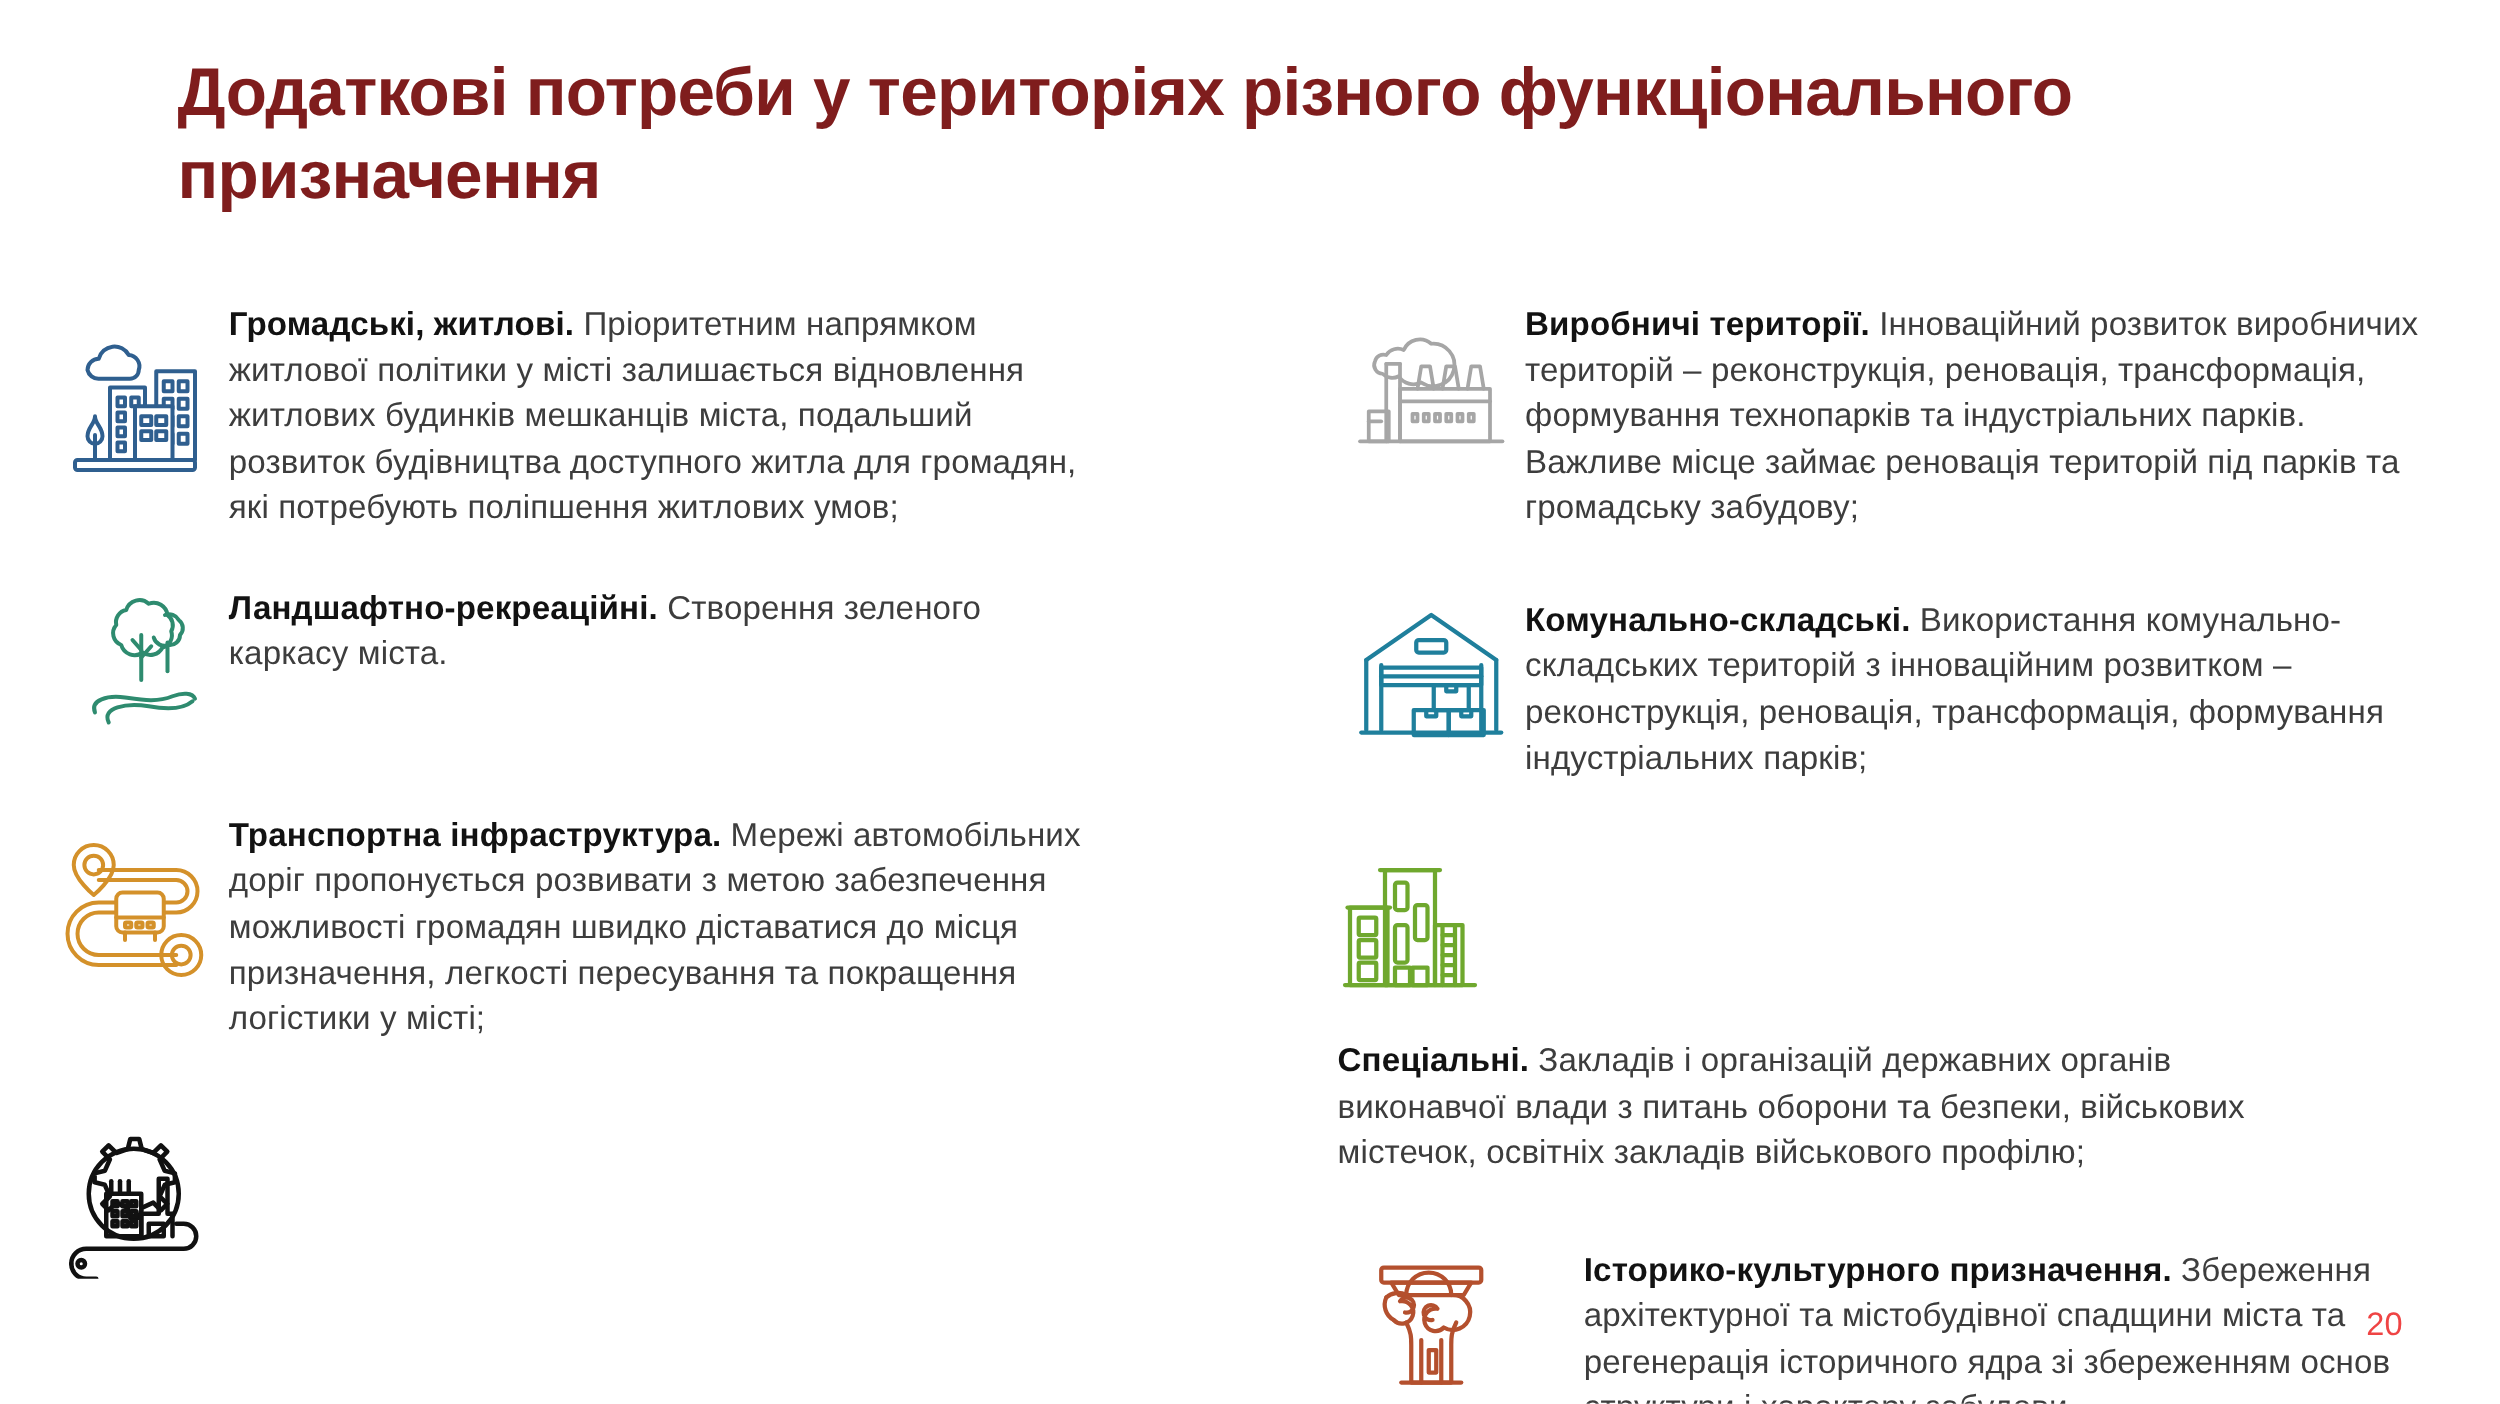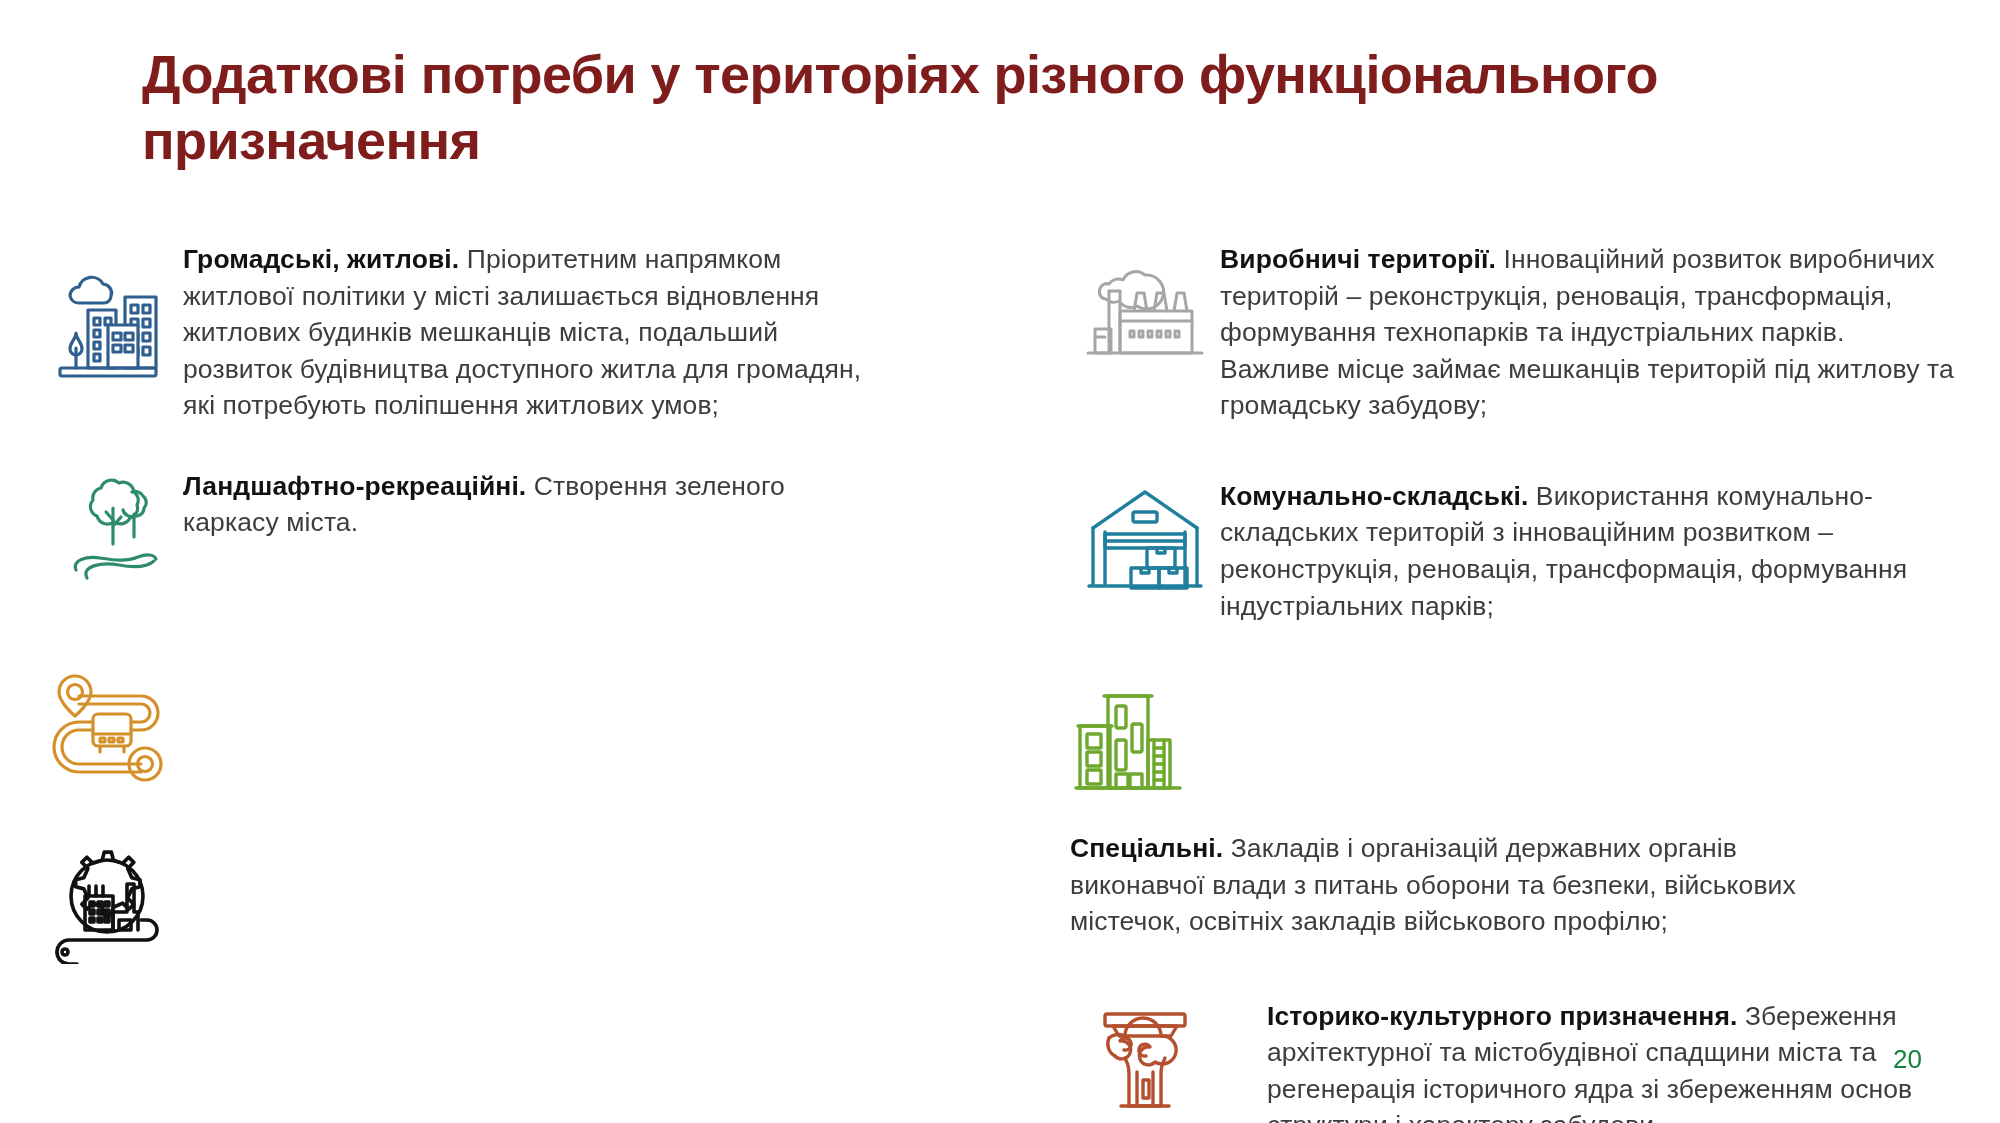--- a/index.html
+++ b/index.html
@@ -85,21 +85,21 @@
   .i-r2 .icon-wrap { padding-top:10px; }
   .i-r3 .icon-wrap { padding-top:10px; }
   .i-r4 .icon-wrap { padding-top:10px; }
 
   
   .page-number {
     position:absolute;
     right:78px;
     bottom:48px;
     font-size:26px;
-    color:#15803d;
+    color:#ef4444;
     font-weight:400;
   }
 </style>
 </head>
 <body>
 
 <div class="slide">
 
   <div class="title">Додаткові потреби у територіях різного функціонального призначення</div>
 
@@ -183,20 +183,23 @@
             <circle cx="100" cy="100" r="7.5"></circle>
 
             <rect x="48" y="50" width="38" height="32" rx="5" fill="#ffffff"></rect>
             <path d="M48 70 h38"></path>
             <rect x="55" y="74" width="5" height="4" rx="1"></rect>
             <rect x="64" y="74" width="5" height="4" rx="1"></rect>
             <rect x="73" y="74" width="5" height="4" rx="1"></rect>
             <path d="M55 82 v6"></path>
               <path d="M79 82 v6"></path>
           </svg>
+        </div>
+        <div class="text">
+          <span class="lead">Транспортна інфраструктура.</span><span> Мережі автомобільних доріг пропонується розвивати з метою забезпечення можливості громадян швидко діставатися до місця призначення, легкості пересування та покращення логістики у місті;</span>
         </div>
       </div>
 
       <div class="item i-l4">
         <div class="icon-wrap">
           <svg width="130" height="124" viewBox="0 0 130 124" fill="none" stroke="#111111" stroke-width="3.6" stroke-linejoin="round" stroke-linecap="round">
 
             <path d="M62 8 l7 0 l2 8 l9 3 l6 -6 l5 5 l-6 6 l4 9 l8 2 l0 7 l-8 2 l-4 9 l6 6 l-5 5 l-6 -6 l-9 4 l-2 8 l-7 0 l-2 -8 l-9 -4 l-6 6 l-5 -5 l6 -6 l-4 -9 l-8 -2 l0 -7 l8 -2 l4 -9 l-6 -6 l5 -5 l6 6 l9 -3 z" transform="translate(-2,4) scale(1.02)"></path>
             <circle cx="64" cy="56" r="36"></circle>
 
@@ -250,21 +253,21 @@
             <rect x="84" y="82" width="4" height="6"></rect>
               <rect x="93" y="82" width="4" height="6"></rect>
 
             <rect x="13" y="80" width="16" height="24"></rect>
             <path d="M13 88 h10"></path>
 
             <path d="M6 104 h114"></path>
           </svg>
         </div>
         <div class="text">
-          <span class="lead">Виробничі території.</span><span> Інноваційний розвиток виробничих територій – реконструкція, реновація, трансформація, формування технопарків та індустріальних парків. Важливе місце займає мешканців територій під житлову та громадську забудову;</span>
+          <span class="lead">Виробничі території.</span><span> Інноваційний розвиток виробничих територій – реконструкція, реновація, трансформація, формування технопарків та індустріальних парків. Важливе місце займає реновація територій під парків та громадську забудову;</span>
         </div>
       </div>
 
       <div class="item i-r2">
         <div class="icon-wrap">
           <svg width="120" height="112" viewBox="0 0 120 112" fill="none" stroke="#1f7f9c" stroke-width="3.4" stroke-linejoin="round" stroke-linecap="round">
 
             <path d="M8 46 L60 10 L112 46"></path>
             <path d="M8 46 v56"></path>
             <path d="M112 46 v56"></path>

